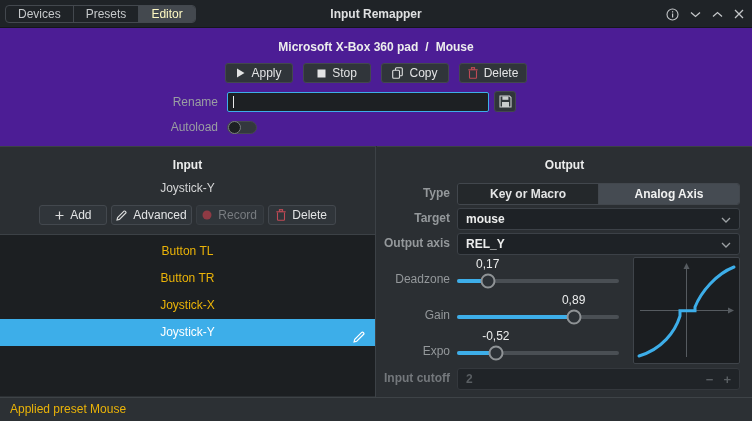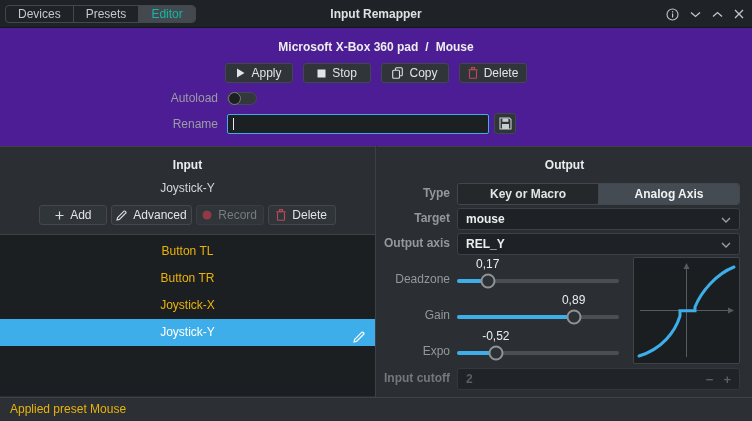--- a/index.html
+++ b/index.html
@@ -10,21 +10,21 @@
     font-size:12px; color:#e8e9ea;
   }
   
   .titlebar { position:absolute; top:0; left:0; width:752px; height:28px;
     background:#1f2327; border-bottom:1px solid #141719; }
   .tabgroup { position:absolute; left:5px; top:5px; height:18px; display:flex;
     border:1px solid #43484e; border-radius:4px; overflow:hidden; }
   .tab { padding:0 12px; display:flex; align-items:center; color:#c6c9cb;
     border-right:1px solid #43484e; cursor:default; background:transparent; }
   .tab:last-child { border-right:none; }
-  .tab.active { background:#44494f; color:#14b8a6; }
+  .tab.active { background:#44494f; color:#fef9c3; }
   .tb-title { position:absolute; left:0; right:0; top:0; height:28px; display:flex;
     align-items:center; justify-content:center; font-weight:bold; color:#dfe0e1; }
   .tb-controls { position:absolute; right:8px; top:0; height:28px; display:flex;
     align-items:center; gap:11px; color:#c3c6c8; }
   .tb-controls svg { display:block; }
   
   .header { position:absolute; top:28px; left:0; width:752px; height:118px; background:#4c1d95; }
   .device-line { margin-top:12px; text-align:center; font-weight:bold; color:#eceded; }
   .device-line .sep { margin:0 7px; }
   .action-row { margin-top:9px; display:flex; justify-content:center; gap:10px; }
@@ -158,37 +158,37 @@
       <div class="btn">
         <svg width="10" height="12" viewBox="0 0 10 12">
             <path d="M1.5,3.5 L1.5,10.5 Q1.5,11.2 2.2,11.2 L7.8,11.2 Q8.5,11.2 8.5,10.5 L8.5,3.5" fill="none" stroke="#bf4a56" stroke-width="1.1"></path>
             <line x1="0.3" y1="2.8" x2="9.7" y2="2.8" stroke="#bf4a56" stroke-width="1.1"></line>
             <rect x="3.4" y="0.6" width="3.2" height="1.6" fill="none" stroke="#bf4a56" stroke-width="1"></rect>
           </svg>
         <span>Delete</span>
       </div>
     </div>
     <div class="form-row">
-      <div class="form-label">Autoload</div>
-      <div class="toggle">
-        <span class="knob"></span>
-      </div>
-    </div>
-    <div class="form-row">
       <div class="form-label">Rename</div>
       <div class="text-input">
         <span class="caret"></span>
         <span></span>
       </div>
       <div class="save-btn">
         <svg width="13" height="13" viewBox="0 0 13 13">
             <path d="M1,1 L10.5,1 L12,2.5 L12,12 L1,12 Z" fill="none" stroke="#c9cccd" stroke-width="1.1"></path>
             <rect x="3.4" y="1.4" width="6" height="3.4" fill="#c9cccd"></rect>
             <rect x="3" y="7" width="7" height="5" fill="#c9cccd"></rect>
           </svg>
+      </div>
+    </div>
+    <div class="form-row">
+      <div class="form-label">Autoload</div>
+      <div class="toggle">
+        <span class="knob"></span>
       </div>
     </div>
   </div>
 
   <div class="left-panel">
     <div class="input-top">
       <div class="panel-title">Input</div>
       <div class="current-input">Joystick-Y</div>
       <div class="btn-row">
         <div class="btn">

